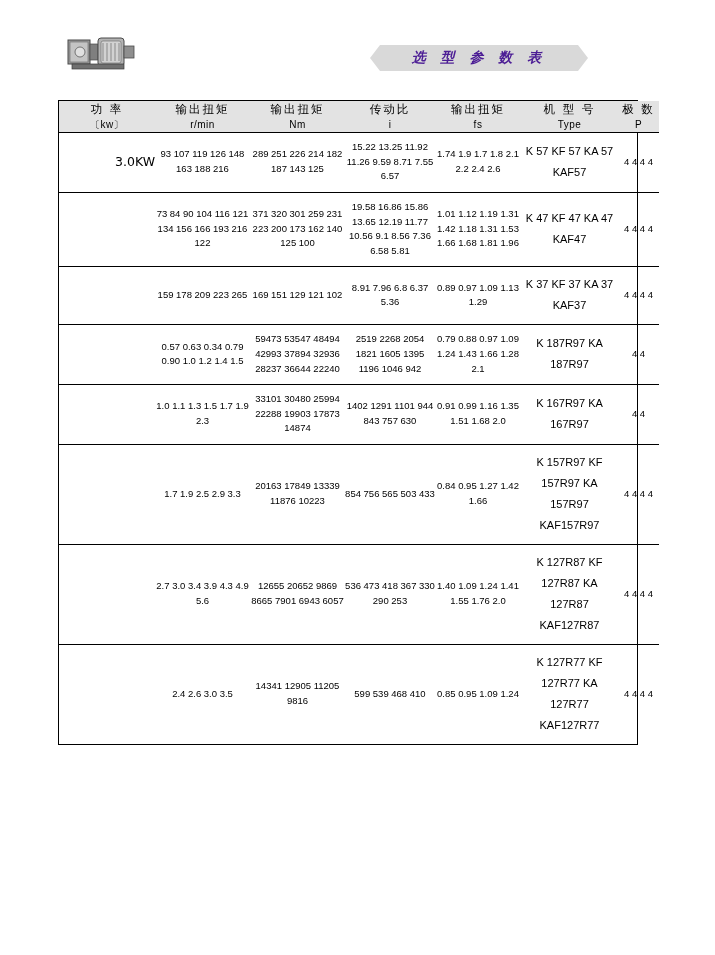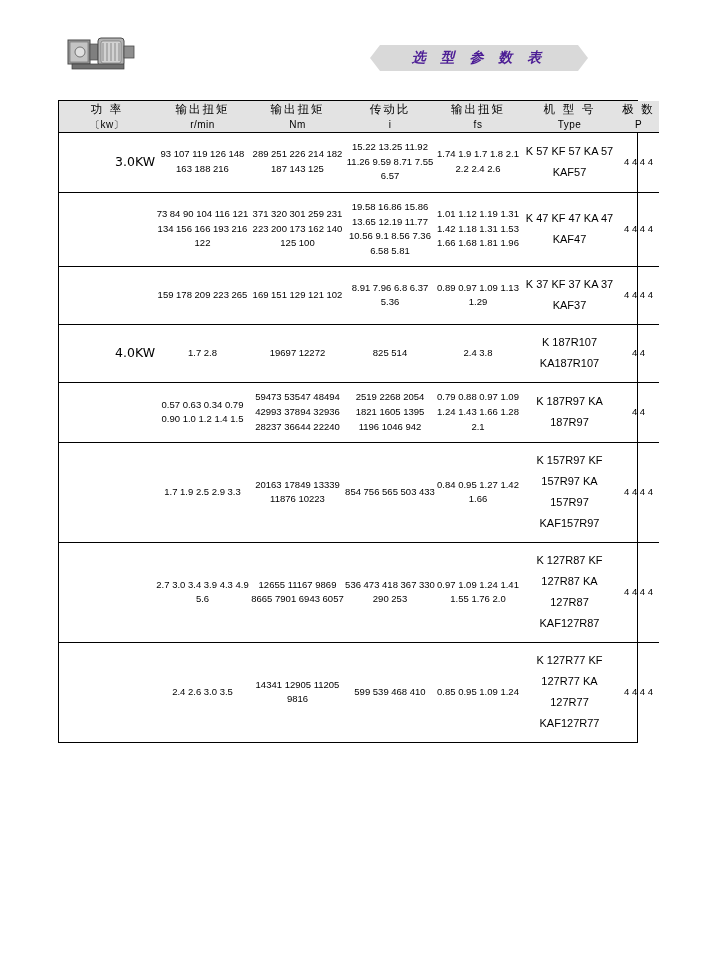--- a/index.html
+++ b/index.html
@@ -339,35 +339,20 @@
           <td class="typelist">K    37
 KF  37
 KA  37
 KAF37</td>
           <td class="poleslist">4
 4
 4
 4</td>
         </tr>
 
-        <tr class="group">
-          <td class="power-cell">4.0KW</td>
-          <td class="numlist">1.7
-2.8</td>
-          <td class="numlist">19697
-12272</td>
-          <td class="numlist">825
-514</td>
-          <td class="numlist">2.4
-3.8</td>
-          <td class="typelist">K  187R107
-KA187R107</td>
-          <td class="poleslist">4
-4</td>
-        </tr>
 
         <tr class="group">
           <td class="power-cell blank"></td>
           <td class="numlist">0.57
 0.63
 0.34
 0.79
 0.90
 1.0
 1.2
@@ -405,20 +390,59 @@
 
 K   187R97
 KA 187R97</td>
           <td class="poleslist">
 
 
 4
 4</td>
         </tr>
 
+        <tr class="group">
+          <td class="power-cell blank"></td>
+          <td class="numlist">1.0
+1.1
+1.3
+1.5
+1.7
+1.9
+2.3</td>
+          <td class="numlist">33101
+30480
+25994
+22288
+19903
+17873
+14874</td>
+          <td class="numlist">1402
+1291
+1101
+944
+843
+757
+630</td>
+          <td class="numlist">0.91
+0.99
+1.16
+1.35
+1.51
+1.68
+2.0</td>
+          <td class="typelist">
+
+K   167R97
+KA 167R97</td>
+          <td class="poleslist">
+
+4
+4</td>
+        </tr>
 
         <tr class="group">
           <td class="power-cell blank"></td>
           <td class="numlist">1.7
 1.9
 2.5
 2.9
 3.3</td>
           <td class="numlist">20163
 17849
@@ -448,34 +472,34 @@
         <tr class="group">
           <td class="power-cell blank"></td>
           <td class="numlist">2.7
 3.0
 3.4
 3.9
 4.3
 4.9
 5.6</td>
           <td class="numlist">12655
-11167
+20652
 9869
 8665
 7901
 6943
 6057</td>
           <td class="numlist">536
 473
 418
 367
 330
 290
 253</td>
-          <td class="numlist">0.97
+          <td class="numlist">1.40
 1.09
 1.24
 1.41
 1.55
 1.76
 2.0</td>
           <td class="typelist">
 K   127R87
 KF  127R87
 KA  127R87

